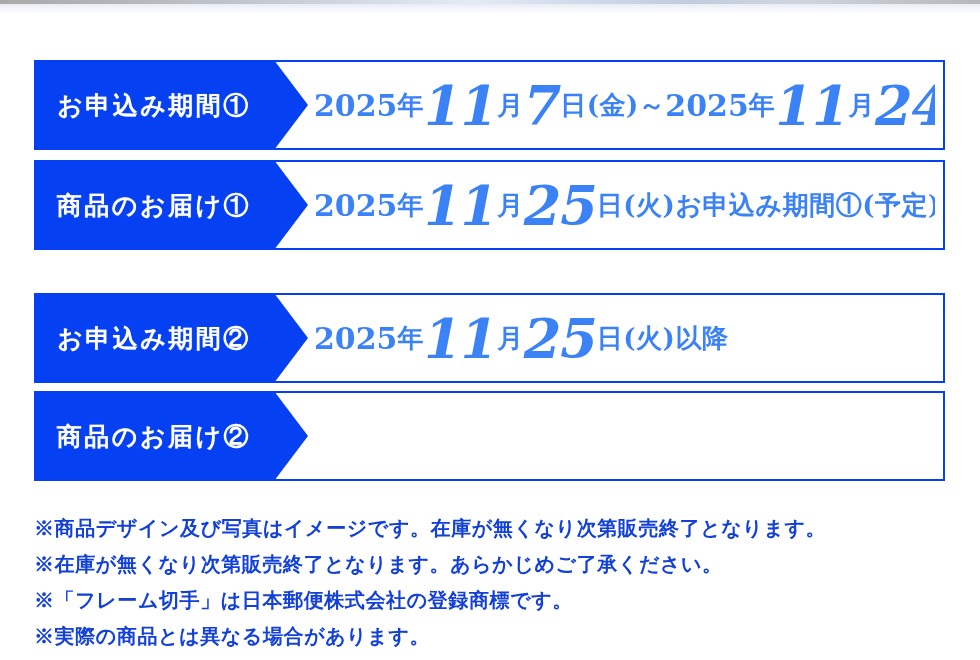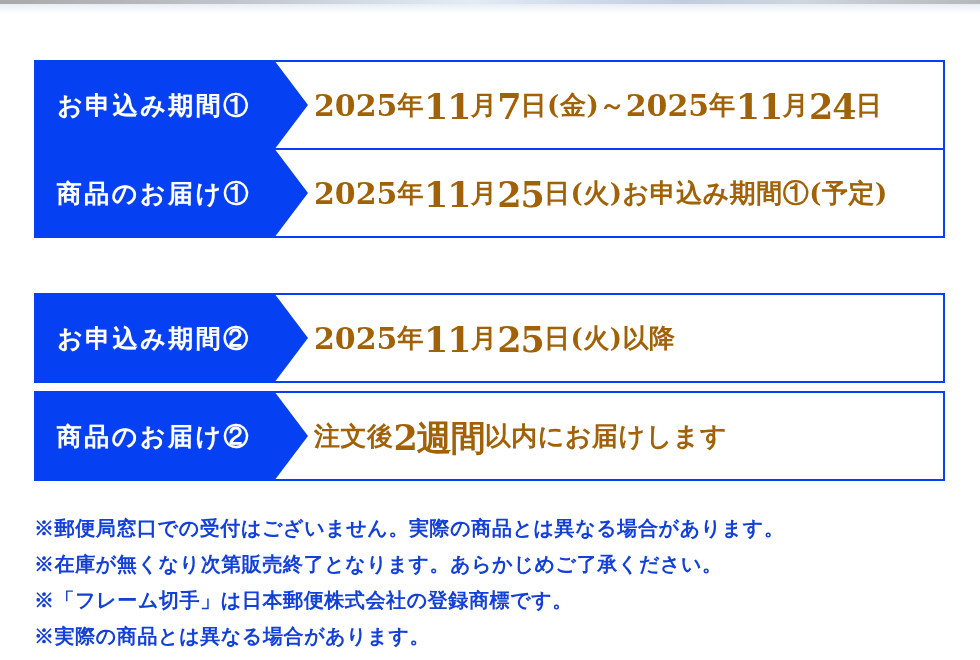--- a/index.html
+++ b/index.html
@@ -50,21 +50,21 @@
   .row {
     position: absolute;
     left: 34px;
     width: 911px;
     height: 90px;
     box-sizing: border-box;
     border: 2px solid #0540f2;
     background: #ffffff;
   }
   .row.r1 { top: 60px; }
-  .row.r2 { top: 148px; padding-left: 32px; }
+  .row.r2 { top: 160px; padding-left: 32px; }
   .row.r3 { top: 293px; padding-left: 36px; }
   .row.r4 { top: 391px; padding-left: 12px; }
 
   .row-label {
     position: absolute;
     left: -2px;
     top: -2px;
     width: 240px;
     height: 90px;
     background: #0540f2;
@@ -92,45 +92,46 @@
   }
 
   .row-value {
     position: absolute;
     left: 278px;
     top: 0;
     right: 8px;
     height: 86px;
     display: flex;
     align-items: center;
-    color: #a16207;
+    color: #3b82f6;
     white-space: nowrap;
     overflow: hidden;
   }
   .row-value .seg {
     display: inline-block;
     font-weight: bold;
   }
   
   .seg.s {
     font-size: 26px;
     letter-spacing: .5px;
   }
   
   .seg.m {
     font-size: 30px;
     letter-spacing: 0px;
   }
   
   .seg.l {
-    font-size: 35px;
+    font-size: 54px;
     letter-spacing: -1px;
     line-height: 1;
     position: relative;
     top: 1px;
+    font-style: italic;
   }
 
   
   .notes {
     position: absolute;
     left: 34px;
     top: 510px;
     width: 920px;
   }
   .note {
@@ -206,28 +207,22 @@
       <span class="seg s">(火)</span>
       <span class="seg s">以降</span>
     </div>
   </div>
 
   <div class="row r4">
     <div class="row-label">
       <span class="row-label-text">商品のお届け②</span>
     </div>
     <div class="row-label-arrow"></div>
-    <div class="row-value">
-      <span class="seg s">注文後</span>
-      <span class="seg l">2</span>
-      <span class="seg l">週間</span>
-      <span class="seg s">以内にお届けします</span>
-    </div>
   </div>
 
   <div class="notes">
-    <div class="note">※郵便局窓口での受付はございません。実際の商品とは異なる場合があります。</div>
+    <div class="note">※商品デザイン及び写真はイメージです。在庫が無くなり次第販売終了となります。</div>
     <div class="note">※在庫が無くなり次第販売終了となります。あらかじめご了承ください。</div>
     <div class="note">※「フレーム切手」は日本郵便株式会社の登録商標です。</div>
     <div class="note">※実際の商品とは異なる場合があります。</div>
   </div>
 
 </div>
 
 </body></html>

